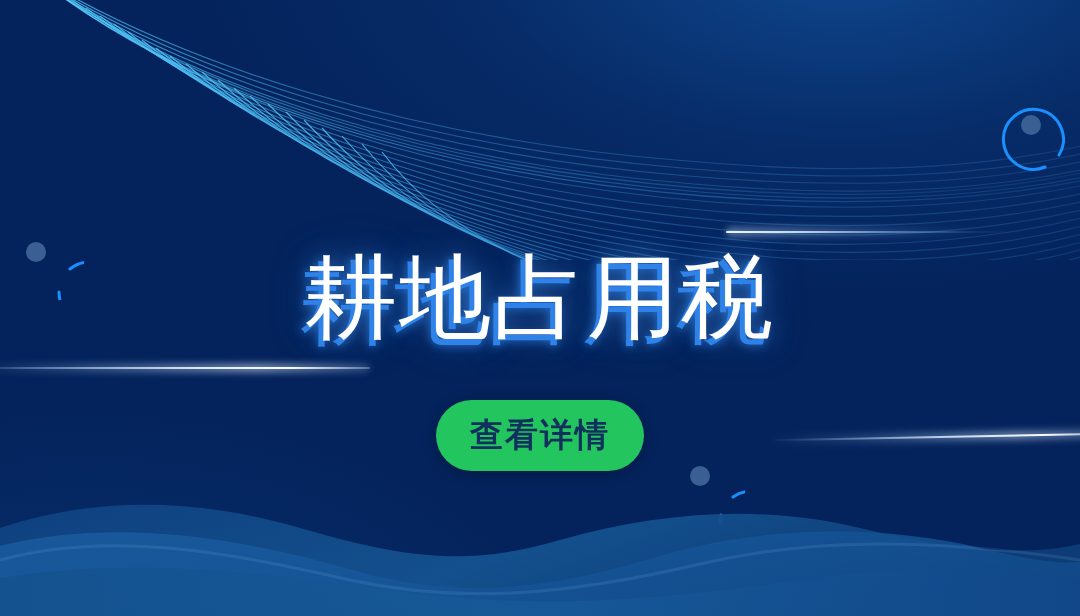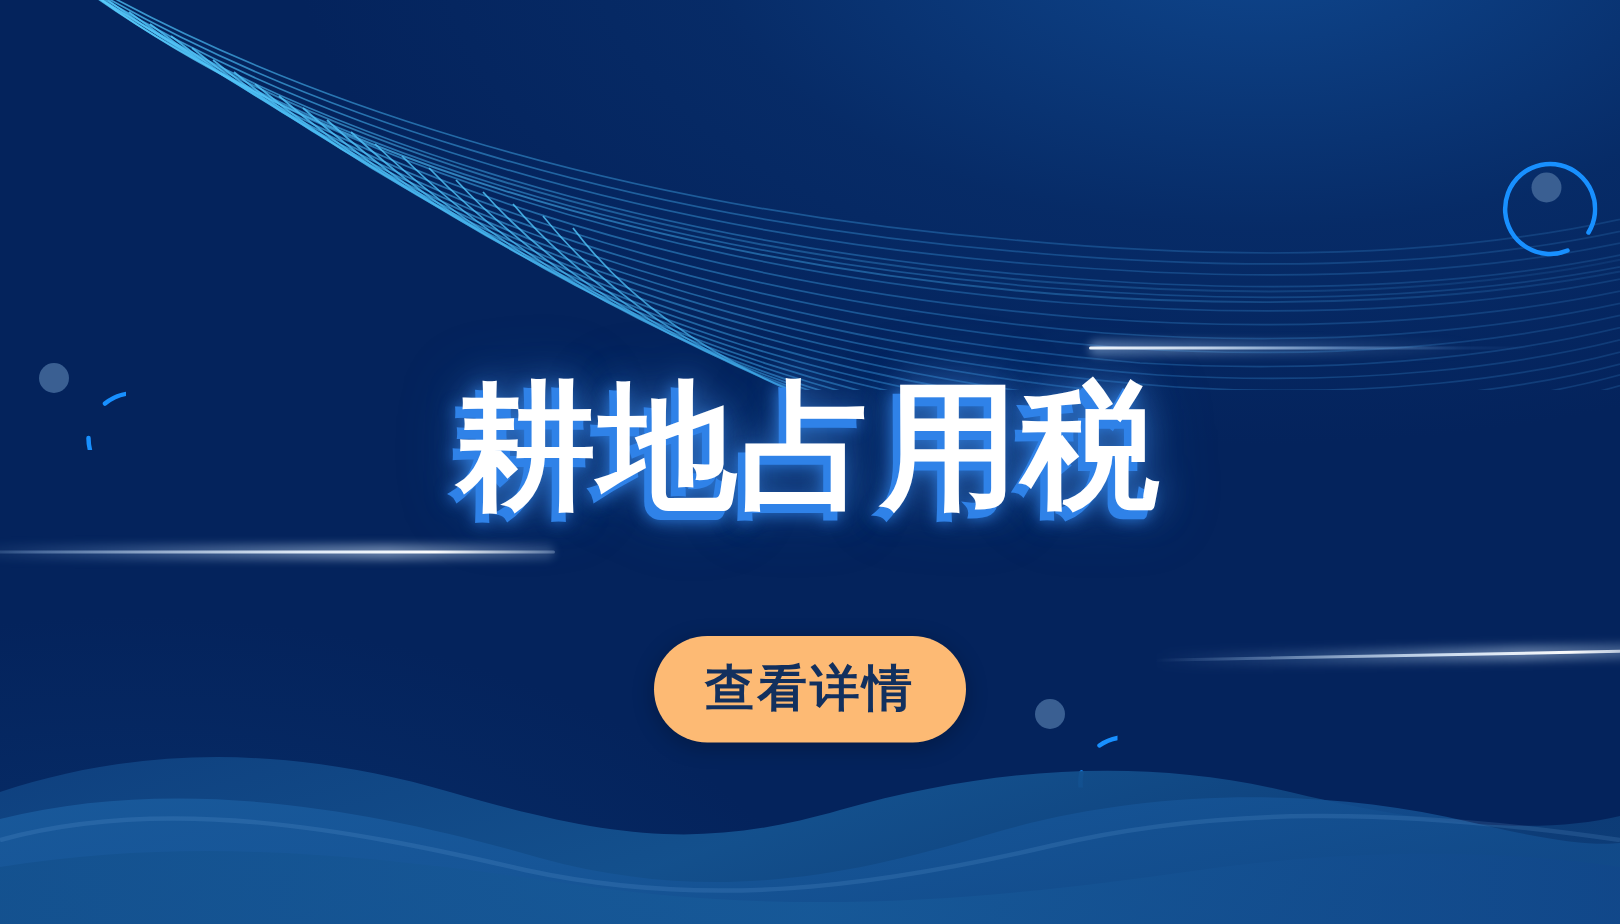--- a/index.html
+++ b/index.html
@@ -147,21 +147,21 @@
     left: 0; right: 0;
     top: 186px;
     text-align: center;
     pointer-events: none;
   }
   #banner-title {
     display: inline-block;
     font-family: "DejaVu Sans", "Liberation Sans", sans-serif;
     font-size: 92px;
     line-height: 1.08;
-    font-weight: bold;
+    font-weight: normal;
     letter-spacing: 2px;
     color: #ffffff;
     text-shadow:
       -5px 6px 0 #2f82e8,
       -5px 6px 10px rgba(47,130,232,0.85),
       0 0 22px rgba(90,165,250,0.55),
       0 0 44px rgba(50,130,230,0.35);
   }
 
   
@@ -172,29 +172,28 @@
     text-align: center;
   }
   #cta-button {
     display: inline-flex;
     align-items: center;
     justify-content: center;
     width: 208px;
     height: 71px;
     border: none;
     border-radius: 36px;
-    background: #fdba74;
+    background: #22c55e;
     color: #12305e;
     font-family: "DejaVu Sans", "Liberation Sans", sans-serif;
     font-size: 33px;
     font-weight: bold;
     letter-spacing: 2px;
     cursor: pointer;
     box-shadow: 0 3px 14px rgba(0,0,0,0.25);
-    margin-top: 24px;
   }
 </style>
 </head>
 <body>
 
 <div id="banner">
 
   <div class="bg-glow"></div>
 
   <svg class="bg-layer" viewBox="0 0 1080 616" preserveAspectRatio="none">

